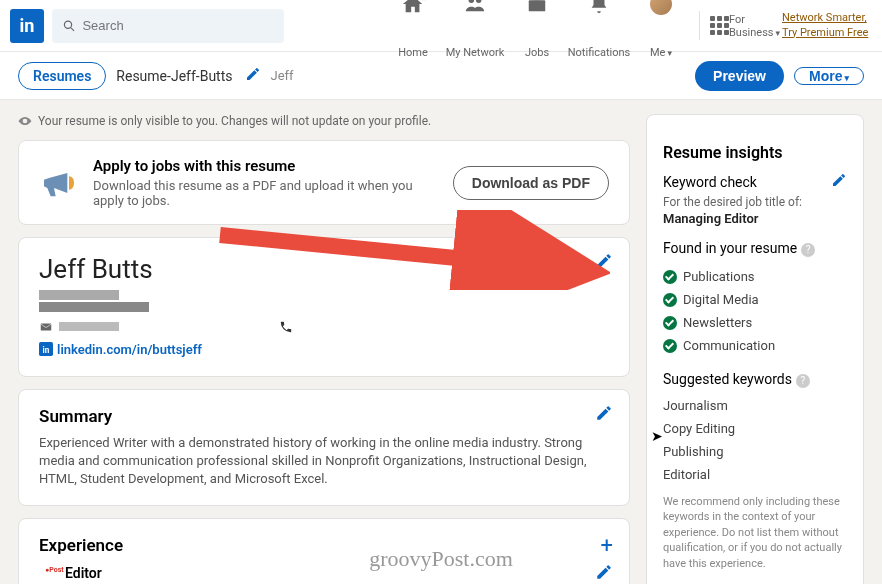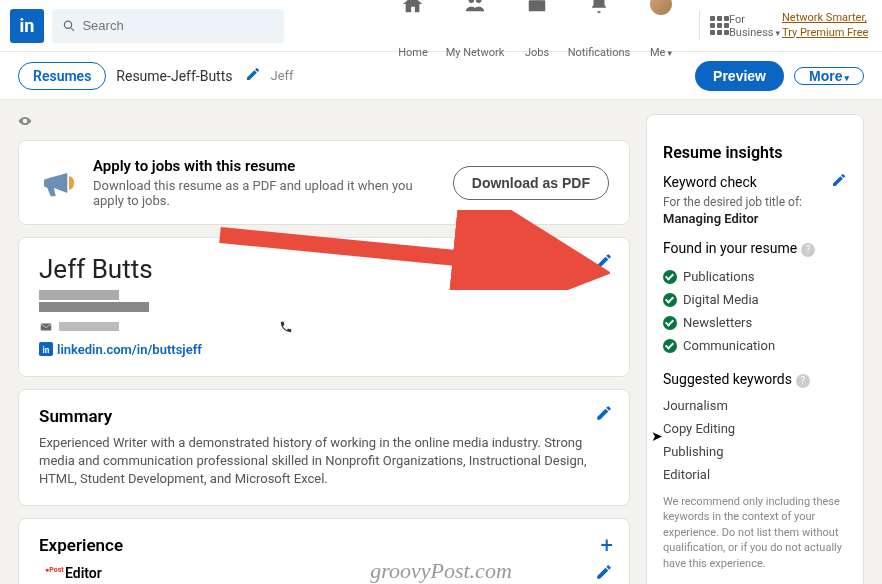--- a/index.html
+++ b/index.html
@@ -78,21 +78,21 @@
 .check { width: 14px; height: 14px; background: #057642; border-radius: 50%; position: relative; flex-shrink: 0; }
 .check::after { content: ""; position: absolute; left: 4px; top: 2px; width: 3px; height: 6px; border: solid #fff; border-width: 0 2px 2px 0; transform: rotate(45deg); }
 .suggested-h { font-size: 14px; font-weight: 400; margin: 14px 0 6px; }
 .sug-list li { font-size: 13px; color: #444; padding: 4px 0; }
 .sug-note { font-size: 11px; color: #888; line-height: 1.4; margin-top: 8px; }
 
 
 .arrow-anno { position: absolute; left: 210px; top: 210px; pointer-events: none; }
 
 
-.watermark { position: absolute; bottom: 0; left: 50%; transform: translateX(-50%); font-family: Georgia, serif; font-size: 22px; color: #999; font-style: italic; }
+.watermark { position: absolute; bottom: 12px; left: 50%; transform: translateX(-50%); font-family: Georgia, serif; font-size: 22px; color: #999; }
 
 
 .cursor { position: absolute; left: 651px; top: 428px; font-size: 14px; color: #000; }
 </style>
 </head>
 <body>
 
 <div class="topnav">
   <div class="logo">in</div>
   <div class="search-wrap">
@@ -167,20 +167,21 @@
   <button class="btn-primary">Preview</button>
   <button class="btn-more chev">More</button>
 </div>
 
 <div class="content">
   <div class="main-col">
     <div class="notice">
       <svg width="14" height="14" viewBox="0 0 24 24" fill="#888">
           <path d="M12 5c-7 0-11 7-11 7s4 7 11 7 11-7 11-7-4-7-11-7zm0 11a4 4 0 110-8 4 4 0 010 8z"></path>
         </svg>
+      <span>Your resume is only visible to you. Changes will not update on your profile.</span>
     </div>
 
     <div class="card apply-card">
       <svg width="40" height="40" viewBox="0 0 24 24">
           <path fill="#6b8fb5" d="M3 10v4l2 1 2 5h3l-1-5 8 3V6L6 9z"></path>
           <path fill="#e8a23b" d="M18 8v8c2 0 3-2 3-4s-1-4-3-4z"></path>
         </svg>
       <div class="apply-text">
         <h3>Apply to jobs with this resume</h3>
         <p>Download this resume as a PDF and upload it when you apply to jobs.</p>

